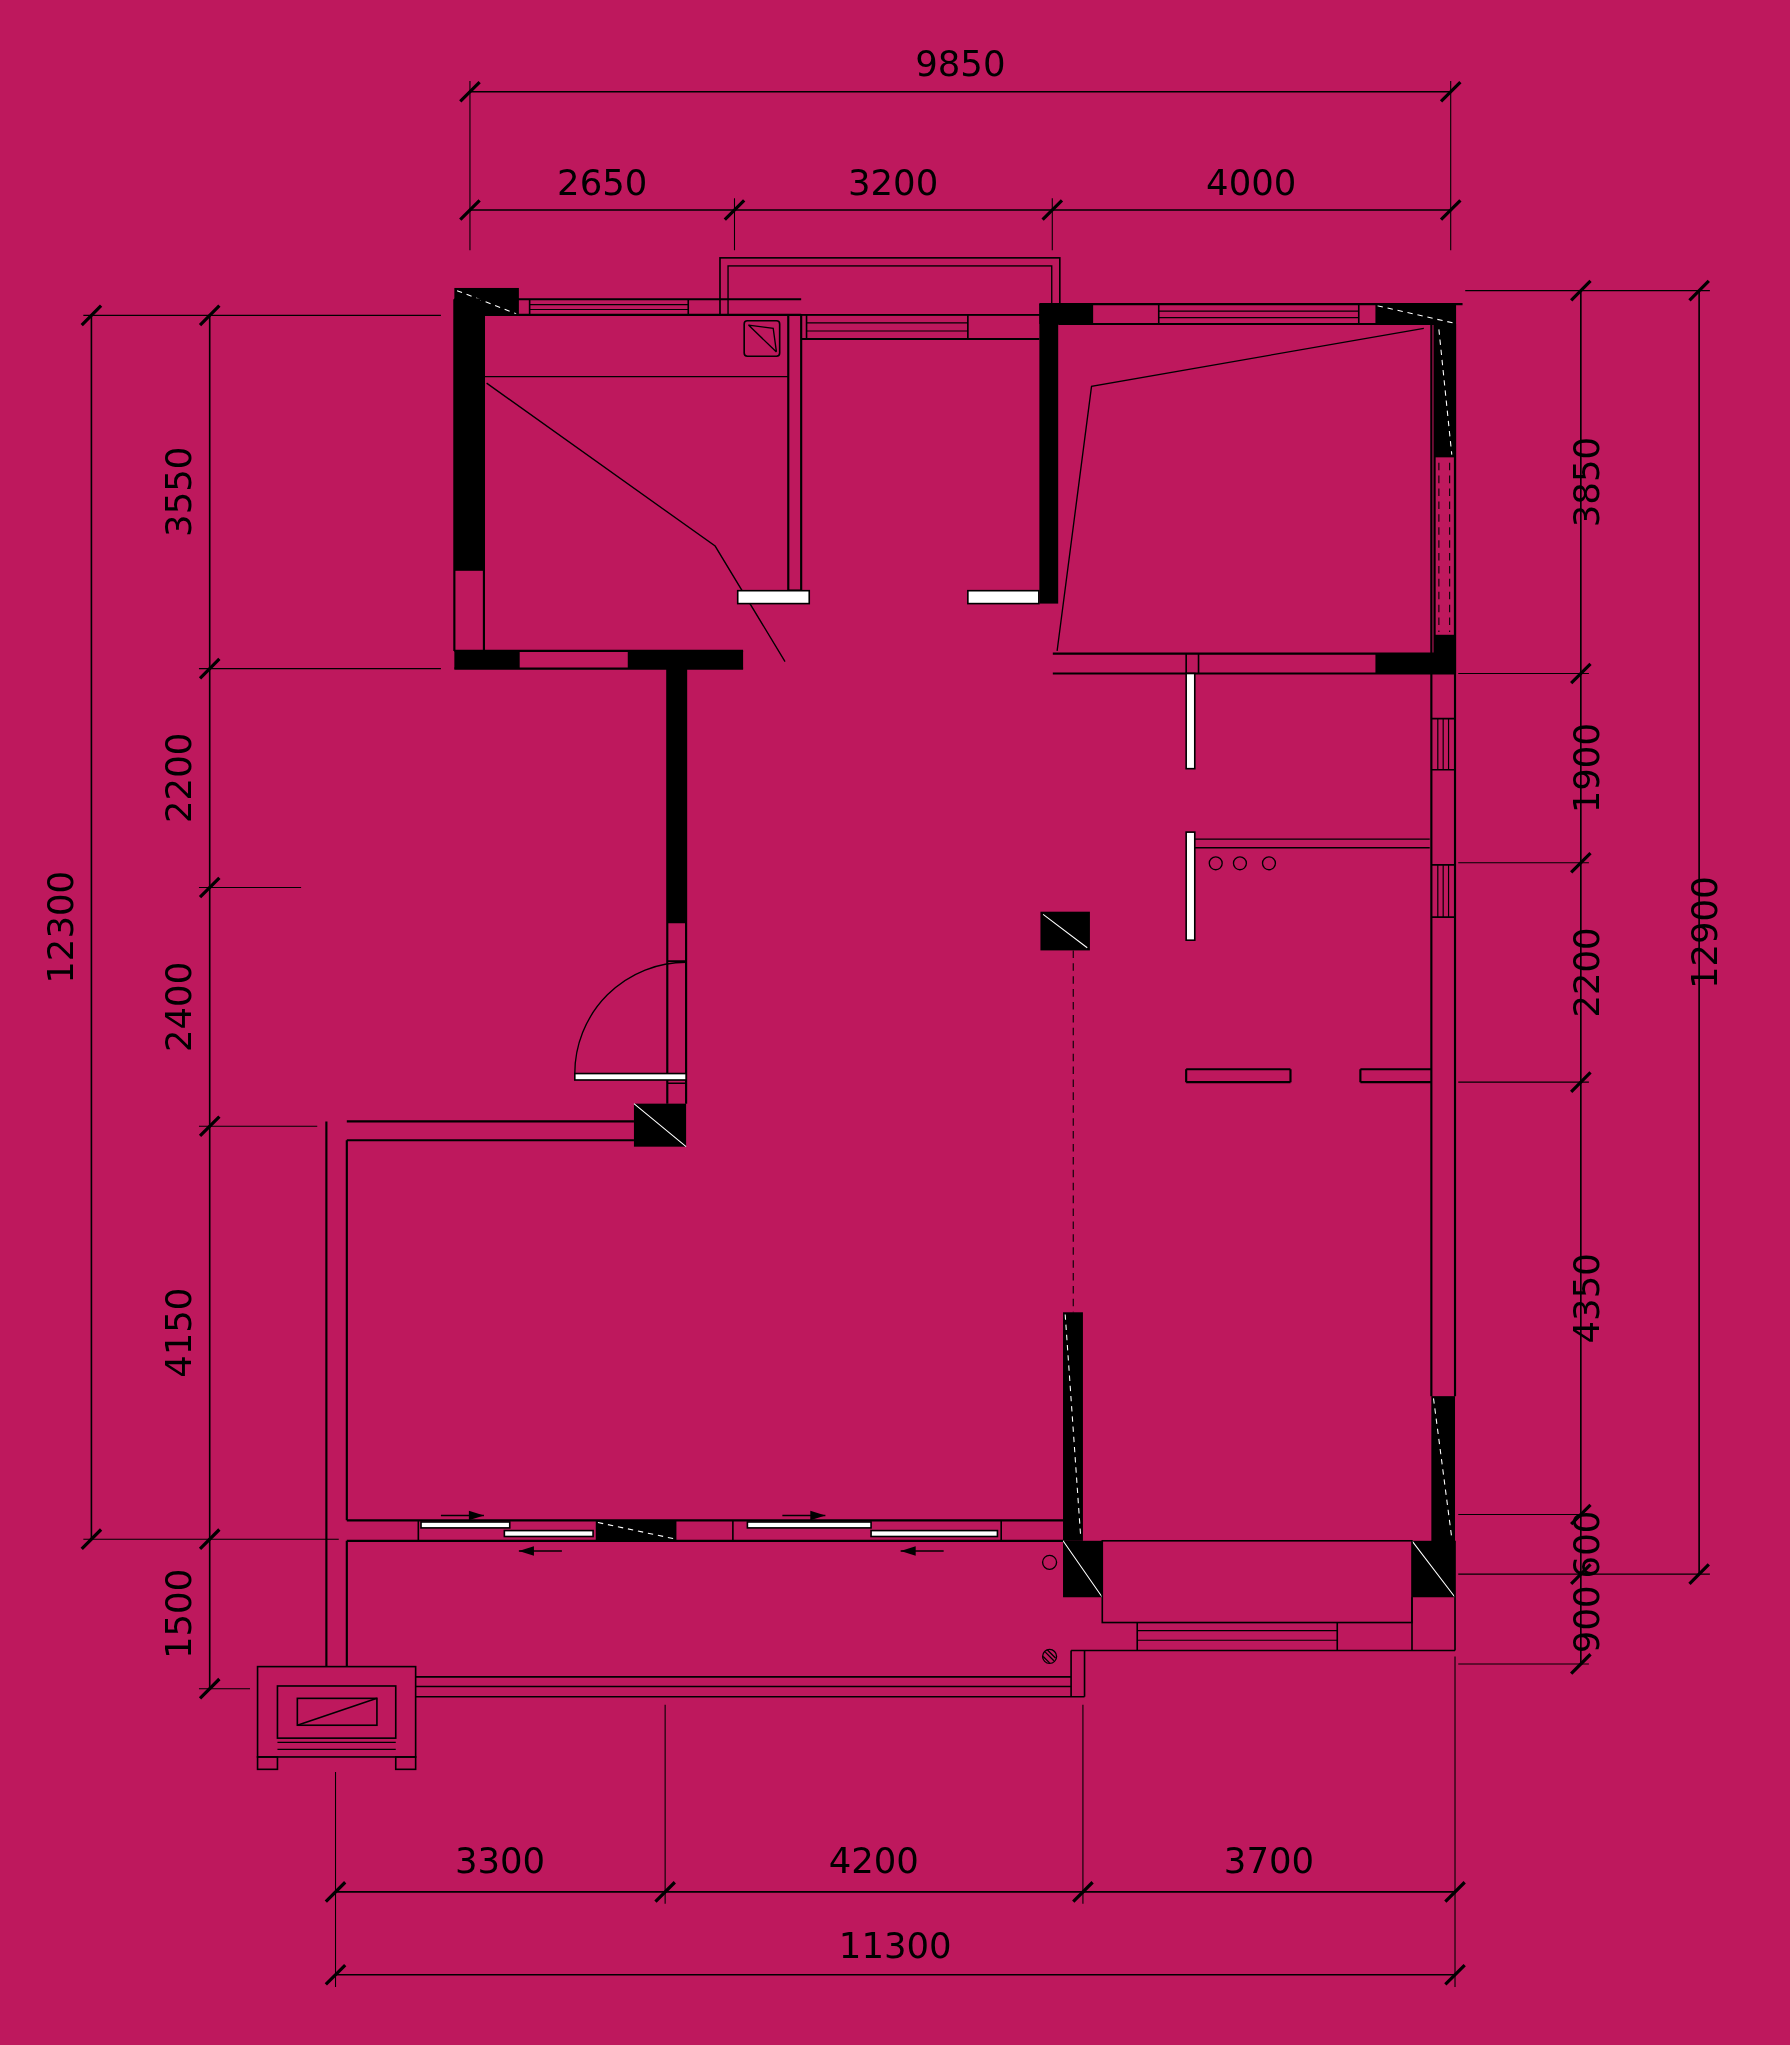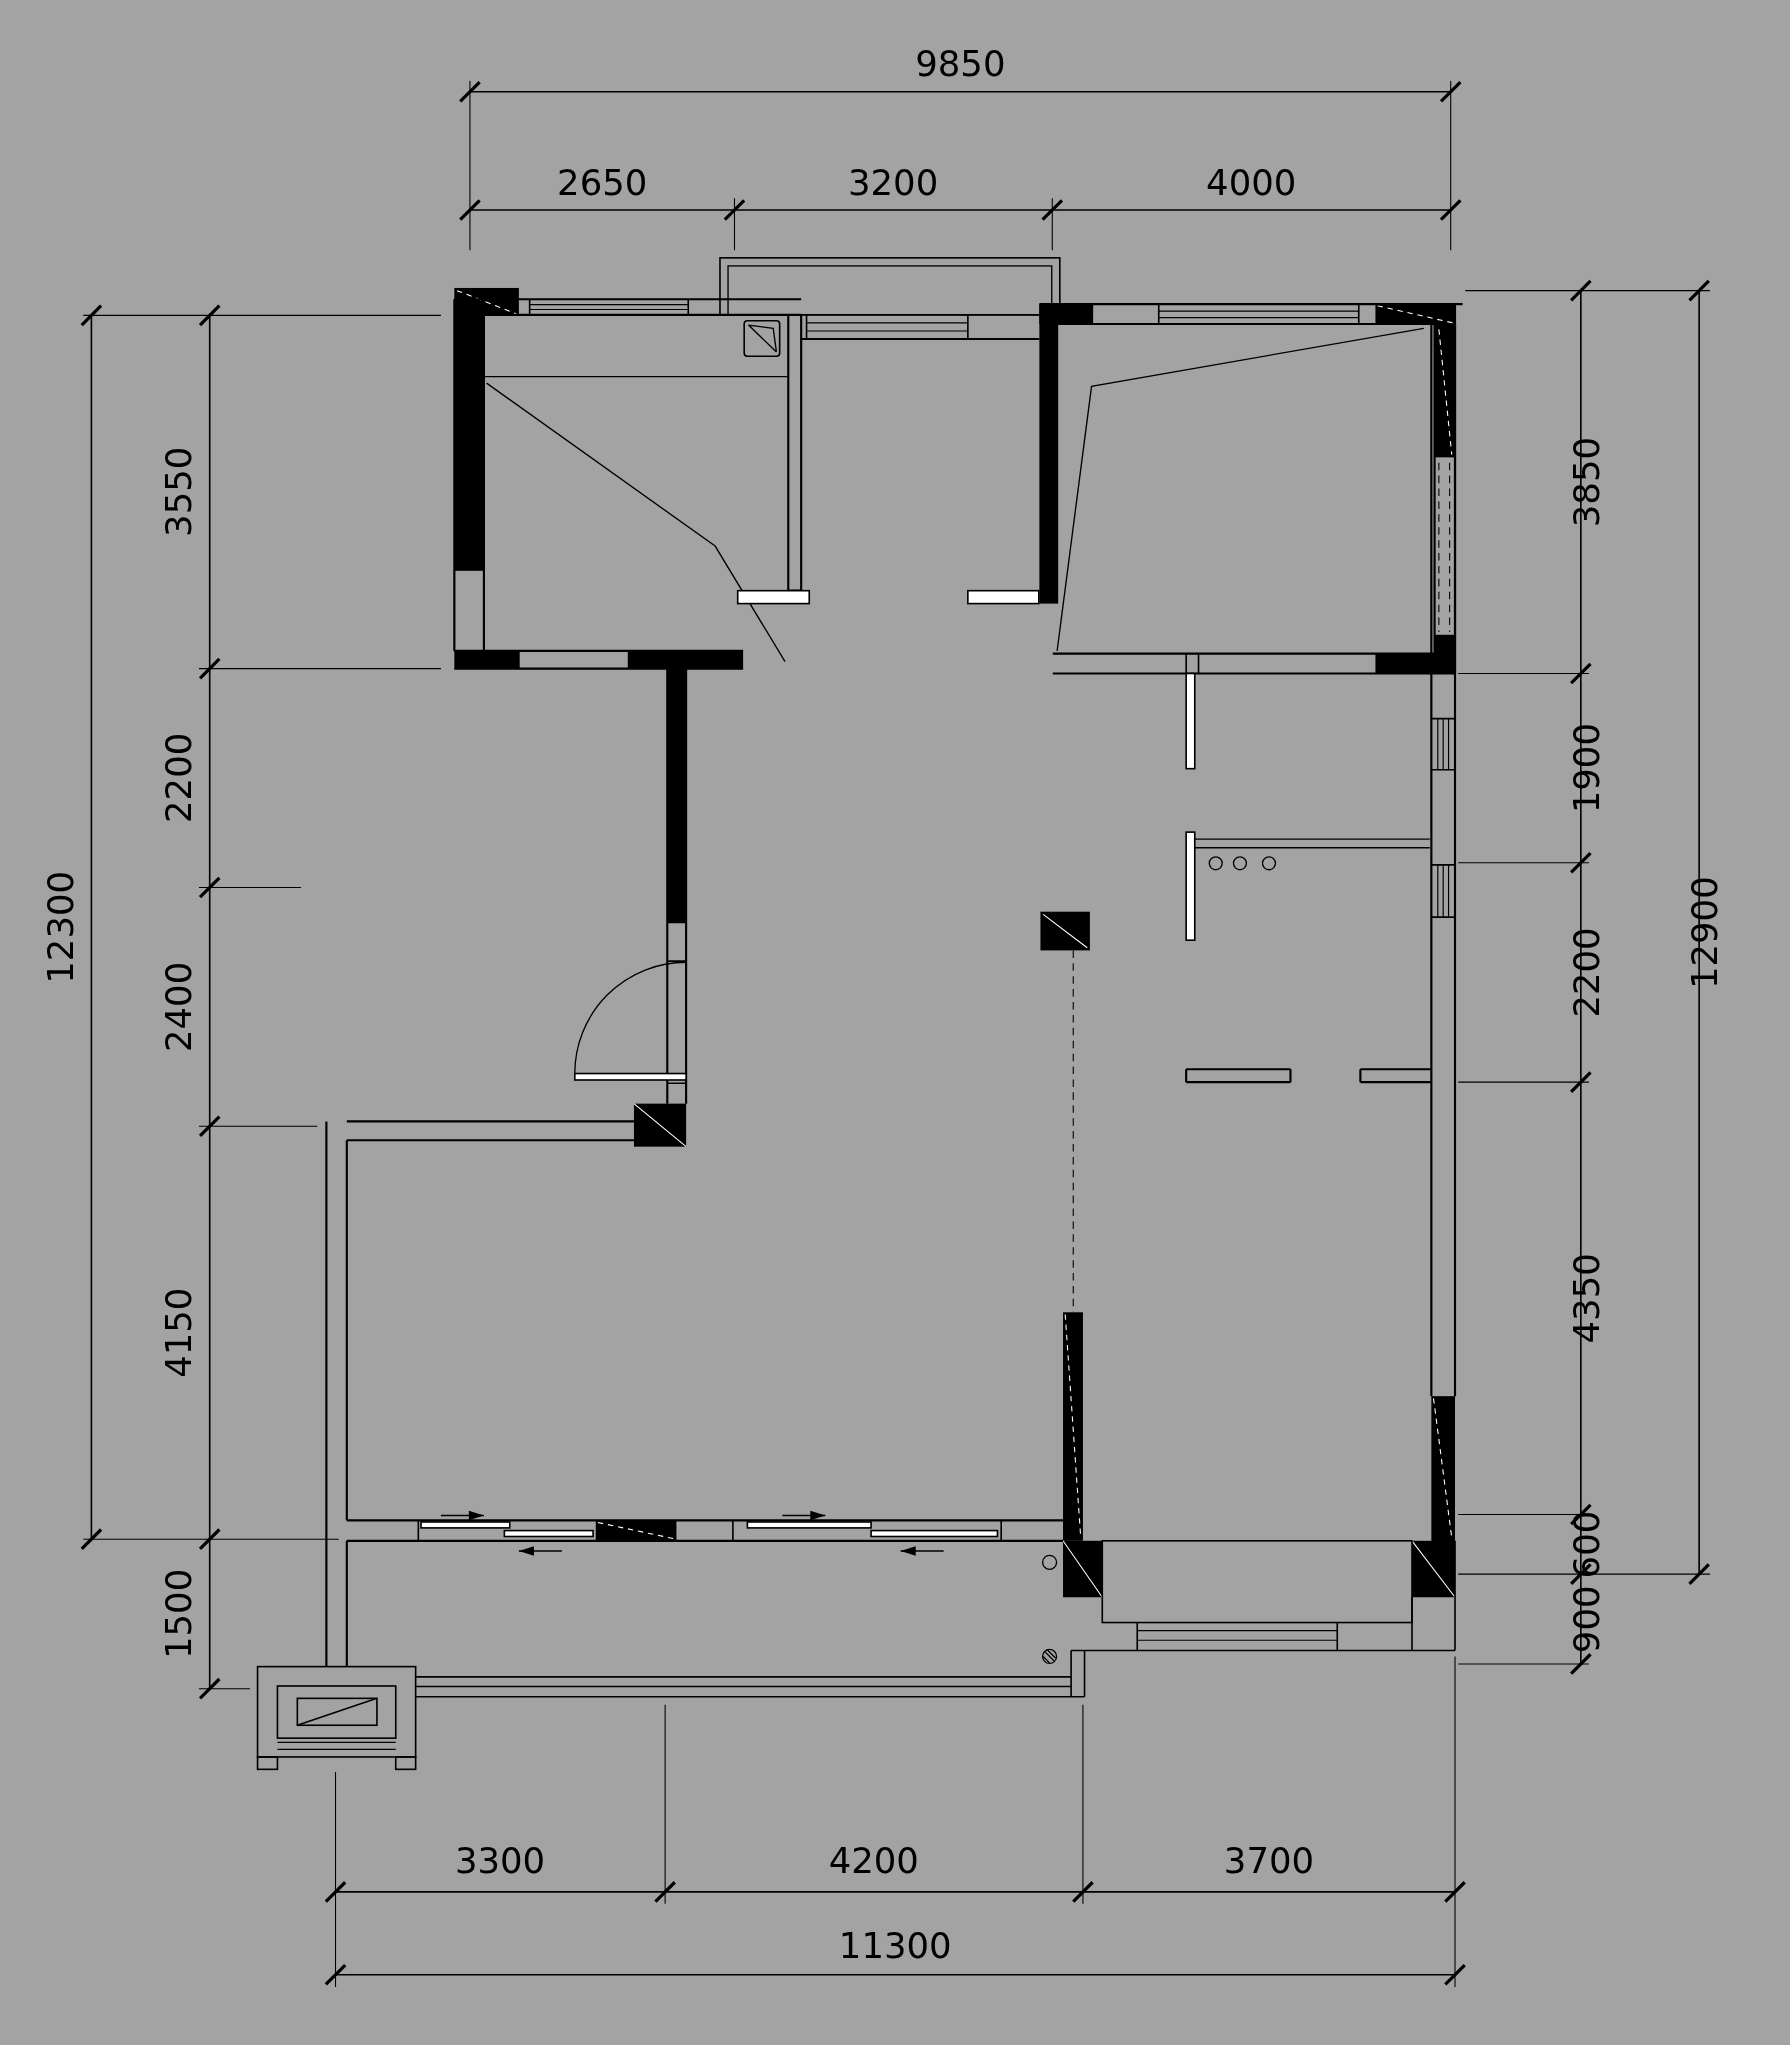--- a/index.html
+++ b/index.html
@@ -1,16 +1,16 @@
 <!DOCTYPE html>
 <html style="font-size:8.6px"><head>
 <meta charset="utf-8">
 <style>
   html,body{margin:0;padding:0;background:#ffffff;}
-  #stage{position:relative;width:1790px;height:2046px;background:#a3a3a3;overflow:hidden;text-decoration:underline;}
+  #stage{position:relative;width:1790px;height:2046px;background:#be185d;overflow:hidden;text-decoration:underline;}
   svg{display:block;}
   .dim-text{font-family:"DejaVu Sans","Liberation Sans",sans-serif;font-size:66px;fill:#000;
             text-anchor:middle;}
   .thin{stroke:#000;stroke-width:2.5;fill:none;}
   .med{stroke:#000;stroke-width:3;fill:none;}
   .wall{stroke:#000;stroke-width:4;fill:none;}
   .dimline{stroke:#000;stroke-width:3;fill:none;}
   .tick{stroke:#000;stroke-width:6;fill:none;}
   .ext{stroke:#000;stroke-width:2;fill:none;}
   .fillw{stroke:#000;stroke-width:3;fill:#ffffff;}

